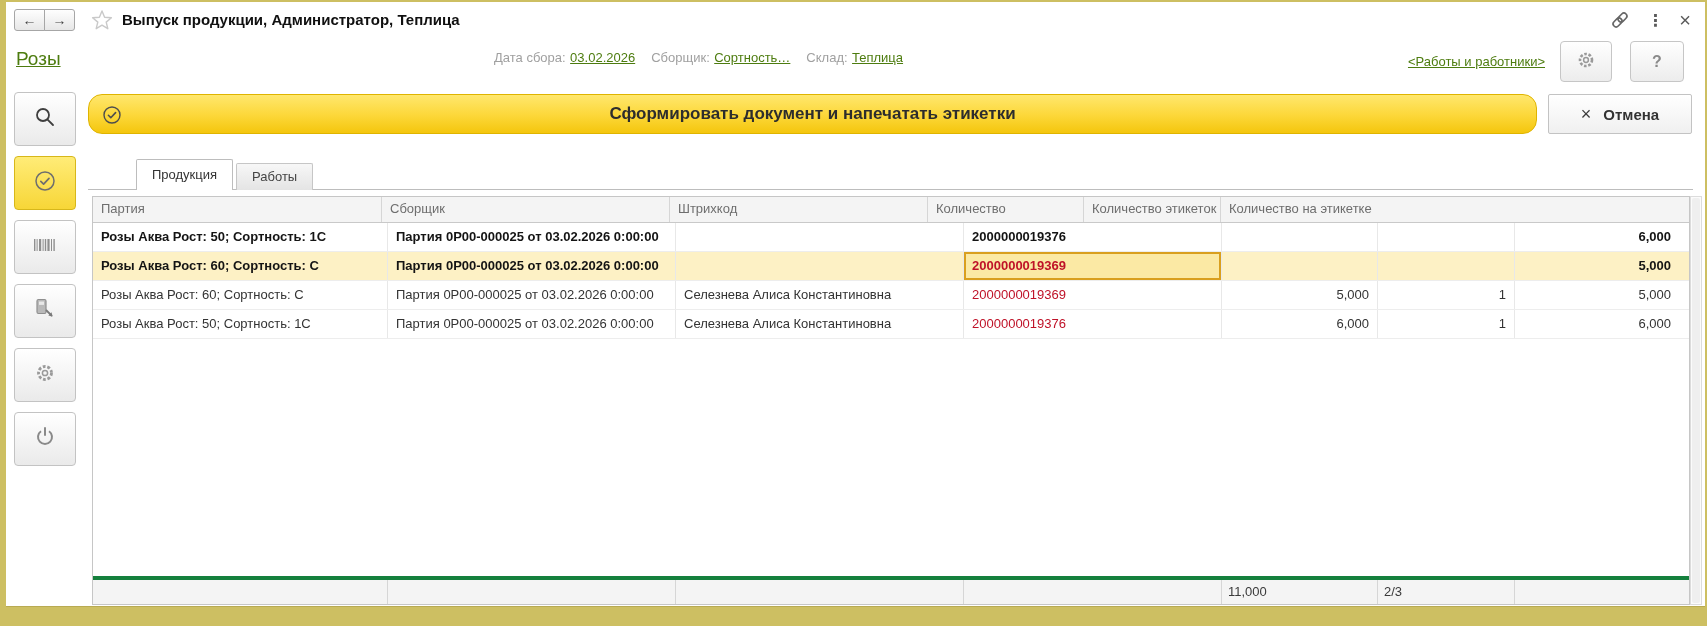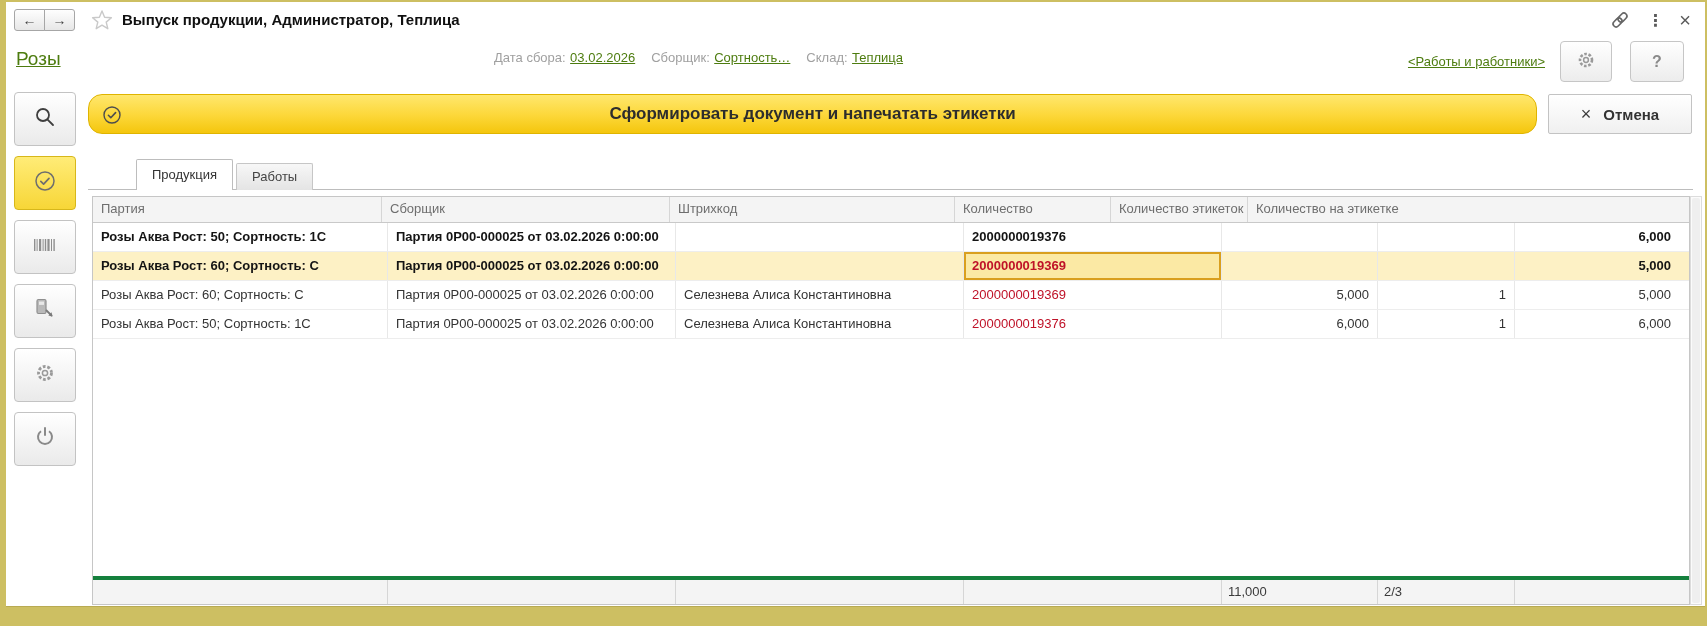--- a/index.html
+++ b/index.html
@@ -258,21 +258,21 @@
   <div class="tabrow">
     <div class="tab active">Продукция</div>
     <div class="tab inactive">Работы</div>
   </div>
 
   <div class="tablewrap">
     <div class="thead" id="thead">
         <div class="cell" style="width: 288px;">Партия</div>
         <div class="cell" style="width: 288px;">Сборщик</div>
         <div class="cell" style="width: 258px;">Штрихкод</div>
-        <div class="cell" style="width: 156px; margin-left: 27px;">Количество</div>
+        <div class="cell" style="width: 156px;">Количество</div>
         <div class="cell" style="width: 137px;">Количество этикеток</div>
         <div class="cell" style="width: 173px;">Количество на этикетке</div>
       </div>
     <div id="tbody">
         <div class="trow bold">
           <div class="cell" style="width: 294px;">Розы Аква Рост: 50; Сортность: 1С</div>
           <div class="cell" style="width: 288px;">Партия 0Р00-000025 от 03.02.2026 0:00:00</div>
           <div class="cell" style="width: 288px;"></div>
           <div class="cell barcode" style="width: 258px;">2000000019376</div>
           <div class="cell num" style="width: 156px;"></div>

